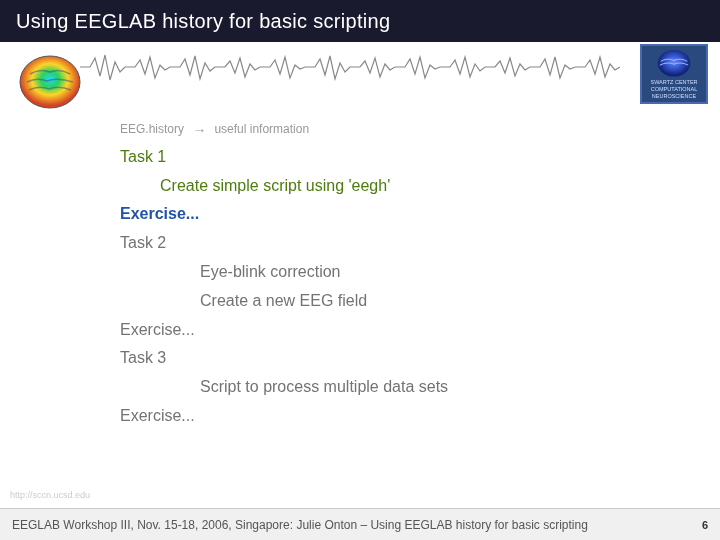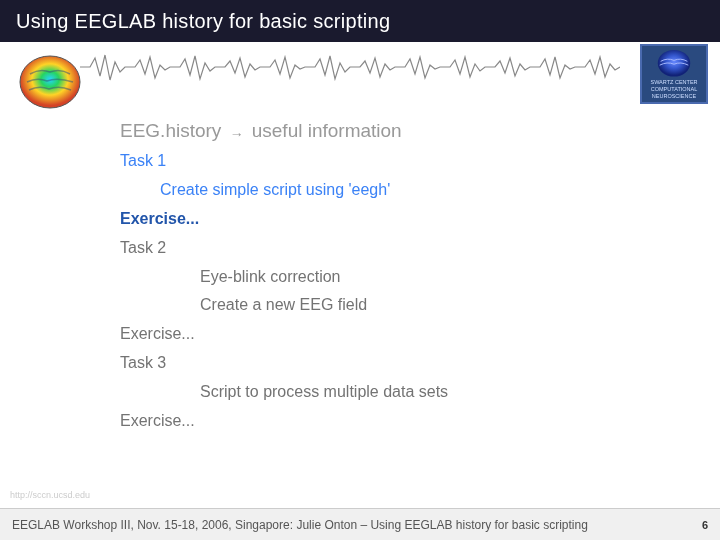--- a/index.html
+++ b/index.html
@@ -85,26 +85,26 @@
       padding: 8px 20px;
     }
 
     .line {
       margin-bottom: 4px;
       line-height: 1.55;
     }
 
     .text-gray {
       color: #999999;
-      font-size: 19px;
+      font-size: 12px;
       margin-top: 43px;
     }
 
     .text-dark {
-      color: #3b82f6;
+      color: #4d7c0f;
       font-size: 16px;
     }
 
     .text-blue {
       color: #2255aa;
       font-size: 16px;
       font-weight: bold;
     }
 
     .text-gray-dim {

